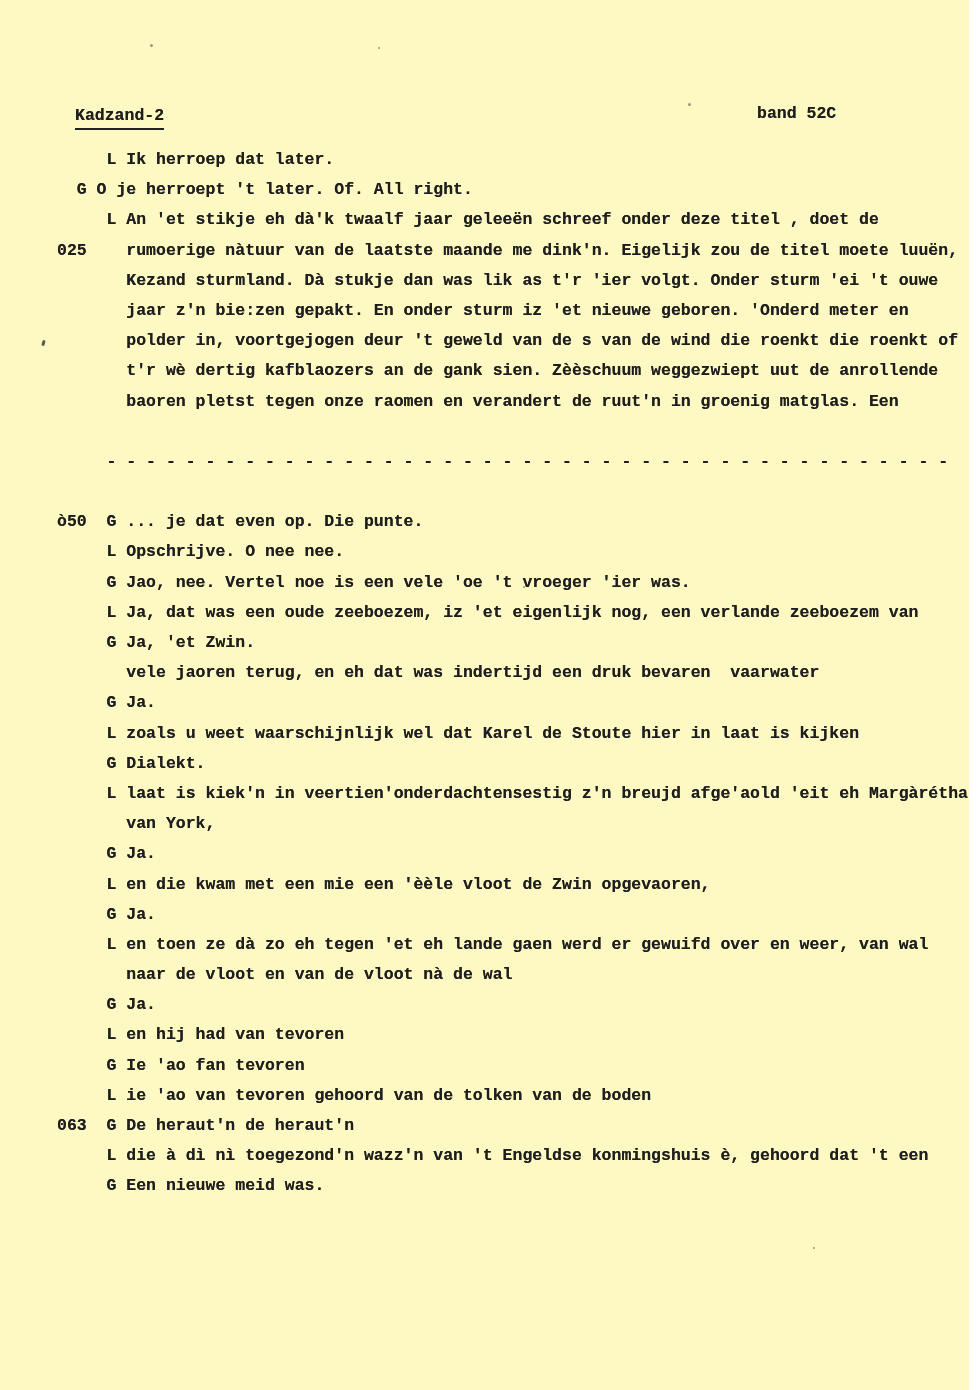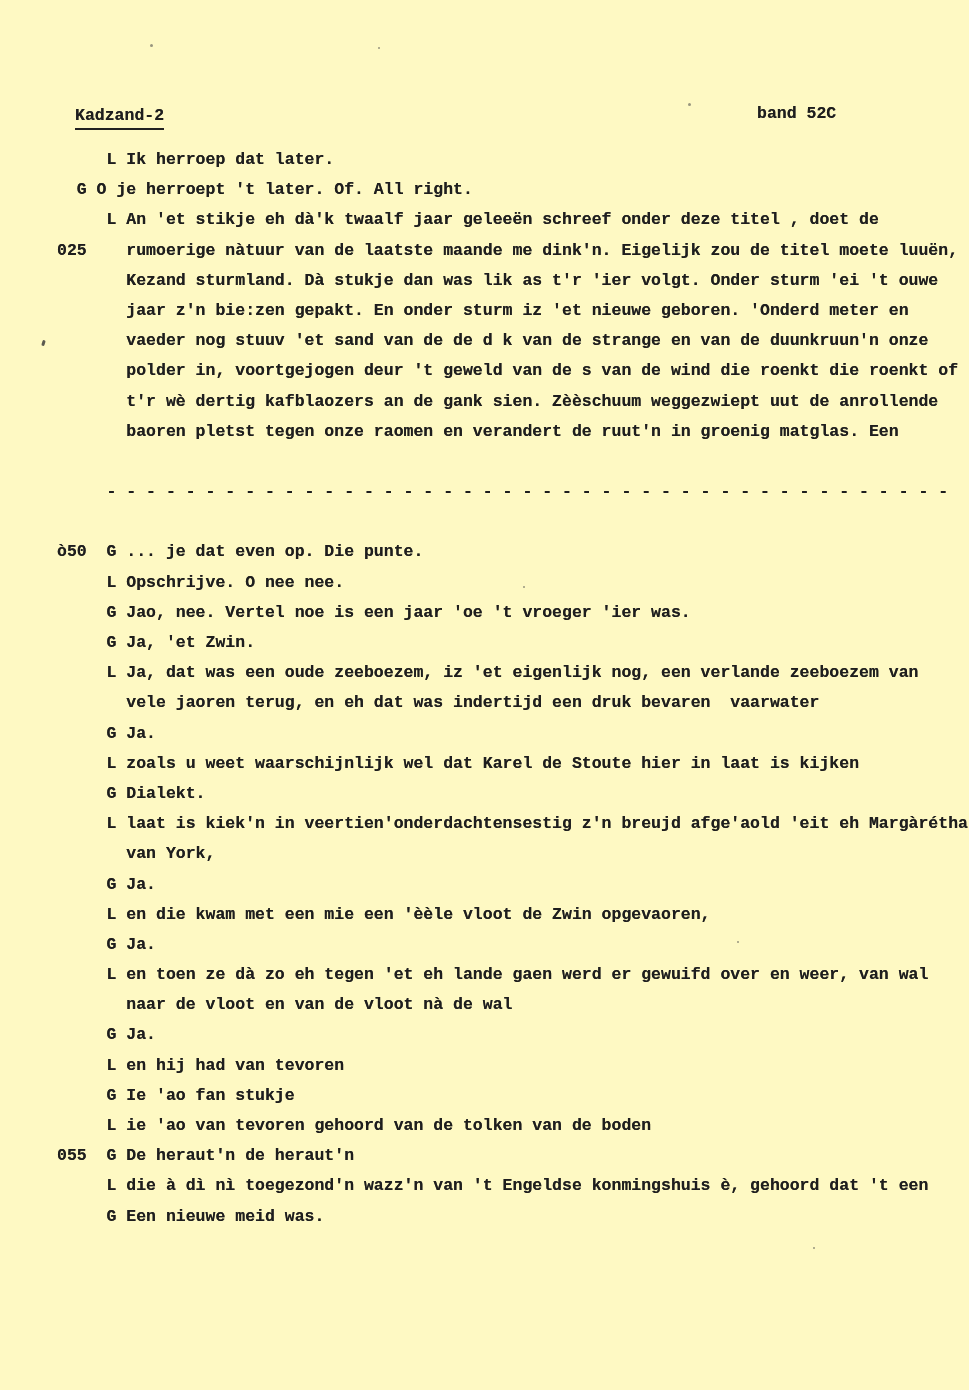--- a/index.html
+++ b/index.html
@@ -69,48 +69,47 @@
   <div class="typed header-title">Kadzand-2</div>
   <div class="typed band-label">band 52C</div>
 
   <div class="typed transcript">
     <div class="tl">     L Ik herroep dat later.</div>
     <div class="tl">  G O je herroept 't later. Of. All right.</div>
     <div class="tl">     L An 'et stikje eh dà'k twaalf jaar geleeën schreef onder deze titel , doet de</div>
     <div class="tl">025    rumoerige nàtuur van de laatste maande me dink'n. Eigelijk zou de titel moete luuën,</div>
     <div class="tl">       Kezand sturmland. Dà stukje dan was lik as t'r 'ier volgt. Onder sturm 'ei 't ouwe</div>
     <div class="tl">       jaar z'n bie:zen gepakt. En onder sturm iz 'et nieuwe geboren. 'Onderd meter en</div>
-    <div class="tl">       vaeder nog stuuv 'et sand van de de d k van de strange en van de duunkruun'n onze</div>
     <div class="tl">       polder in, voortgejogen deur 't geweld van de s van de wind die roenkt die roenkt of</div>
     <div class="tl">       t'r wè dertig kafblaozers an de gank sien. Zèèschuum weggezwiept uut de anrollende</div>
     <div class="tl">       baoren pletst tegen onze raomen en verandert de ruut'n in groenig matglas. Een</div>
     <div class="tl"></div>
     <div class="tl">     - - - - - - - - - - - - - - - - - - - - - - - - - - - - - - - - - - - - - - - - - - -</div>
     <div class="tl"></div>
     <div class="tl">ò50  G ... je dat even op. Die punte.</div>
     <div class="tl">     L Opschrijve. O nee nee.</div>
-    <div class="tl">     G Jao, nee. Vertel noe is een jaar 'oe 't vroeger 'ier was.</div>
+    <div class="tl">     G Jao, nee. Vertel noe is een vele 'oe 't vroeger 'ier was.</div>
+    <div class="tl">     L Ja, dat was een oude zeeboezem, iz 'et eigenlijk nog, een verlande zeeboezem van</div>
     <div class="tl">     G Ja, 'et Zwin.</div>
-    <div class="tl">     L Ja, dat was een oude zeeboezem, iz 'et eigenlijk nog, een verlande zeeboezem van</div>
     <div class="tl">       vele jaoren terug, en eh dat was indertijd een druk bevaren  vaarwater</div>
     <div class="tl">     G Ja.</div>
     <div class="tl">     L zoals u weet waarschijnlijk wel dat Karel de Stoute hier in laat is kijken</div>
     <div class="tl">     G Dialekt.</div>
     <div class="tl">     L laat is kiek'n in veertien'onderdachtensestig z'n breujd afge'aold 'eit eh Margàrétha</div>
     <div class="tl">       van York,</div>
     <div class="tl">     G Ja.</div>
     <div class="tl">     L en die kwam met een mie een 'èèle vloot de Zwin opgevaoren,</div>
     <div class="tl">     G Ja.</div>
     <div class="tl">     L en toen ze dà zo eh tegen 'et eh lande gaen werd er gewuifd over en weer, van wal</div>
     <div class="tl">       naar de vloot en van de vloot nà de wal</div>
     <div class="tl">     G Ja.</div>
     <div class="tl">     L en hij had van tevoren</div>
-    <div class="tl">     G Ie 'ao fan stukje</div>
+    <div class="tl">     G Ie 'ao fan tevoren</div>
     <div class="tl">     L ie 'ao van tevoren gehoord van de tolken van de boden</div>
-    <div class="tl">055  G De heraut'n de heraut'n</div>
+    <div class="tl">063  G De heraut'n de heraut'n</div>
     <div class="tl">     L die à dì nì toegezond'n wazz'n van 't Engeldse konmingshuis è, gehoord dat 't een</div>
     <div class="tl">     G Een nieuwe meid was.</div>
   </div>
 
   <div class="speck" style="left:150px; top:44px; width:3px; height:3px;"></div>
   <div class="speck" style="left:378px; top:47px; width:2px; height:2px;"></div>
   <div class="speck" style="left:688px; top:103px; width:3px; height:3px;"></div>
   <div class="speck comma" style="left:42px; top:340px;"></div>
   <div class="speck" style="left:523px; top:586px; width:2px; height:2px;"></div>
   <div class="speck" style="left:737px; top:941px; width:2px; height:2px;"></div>

